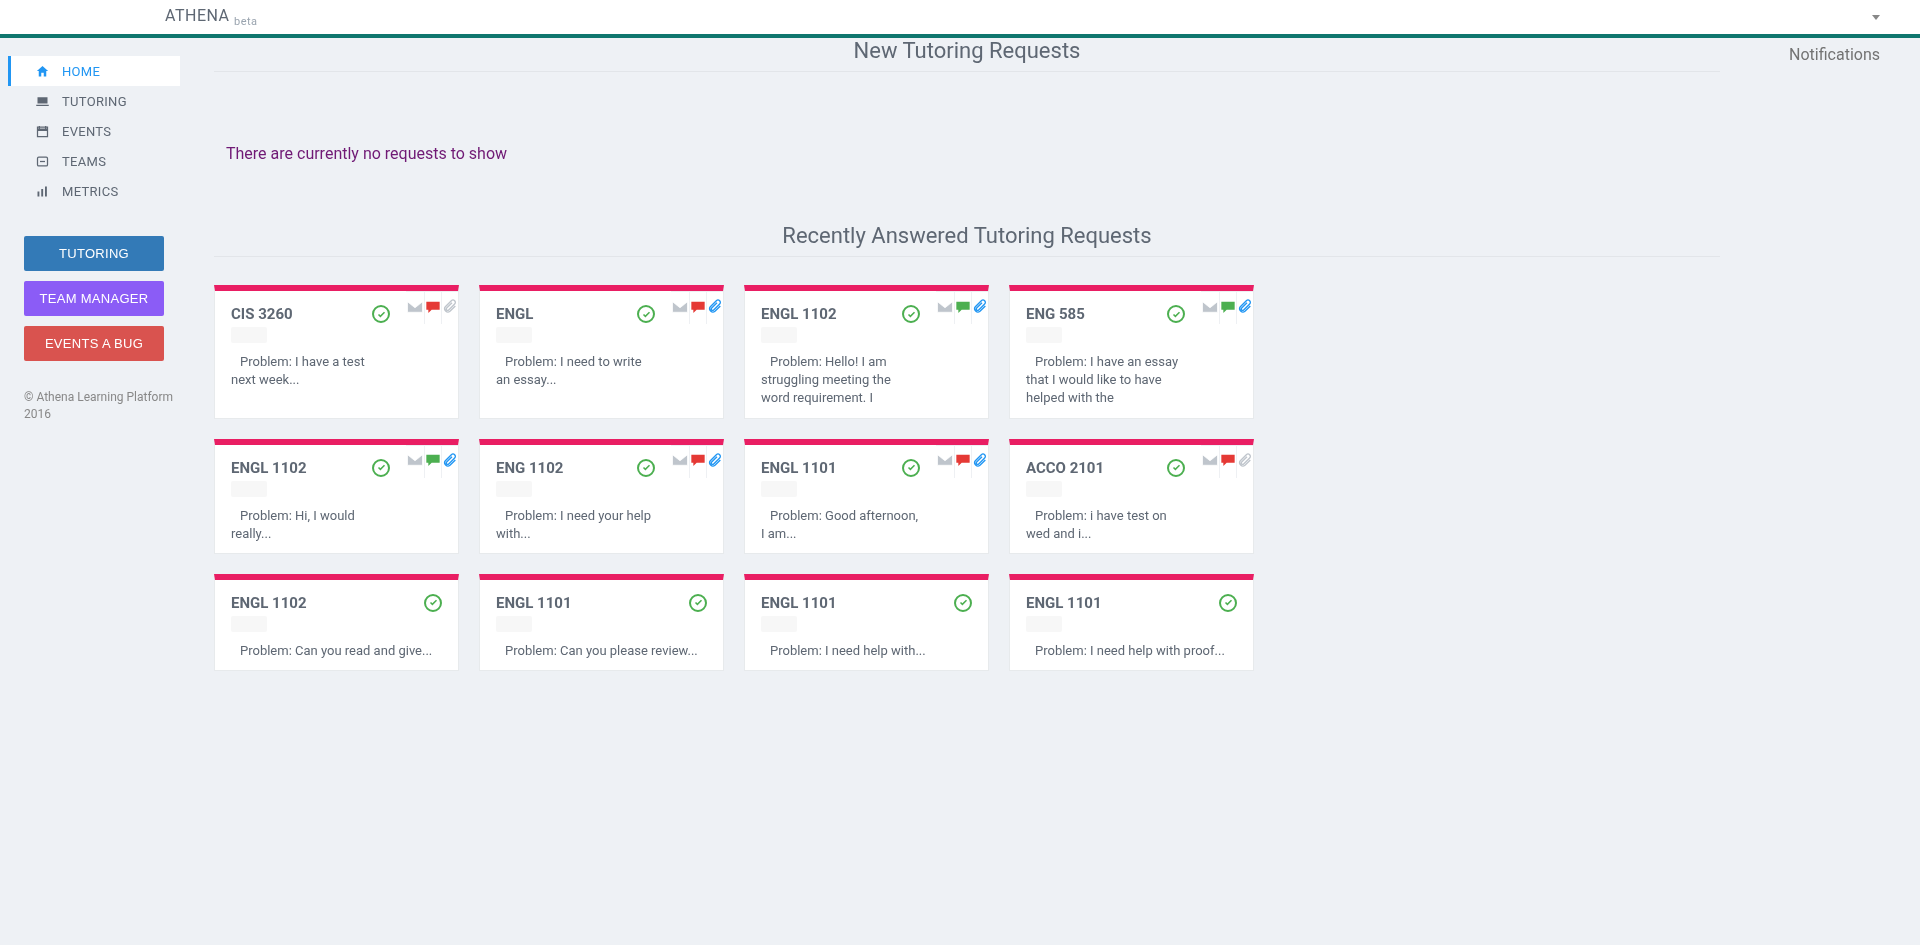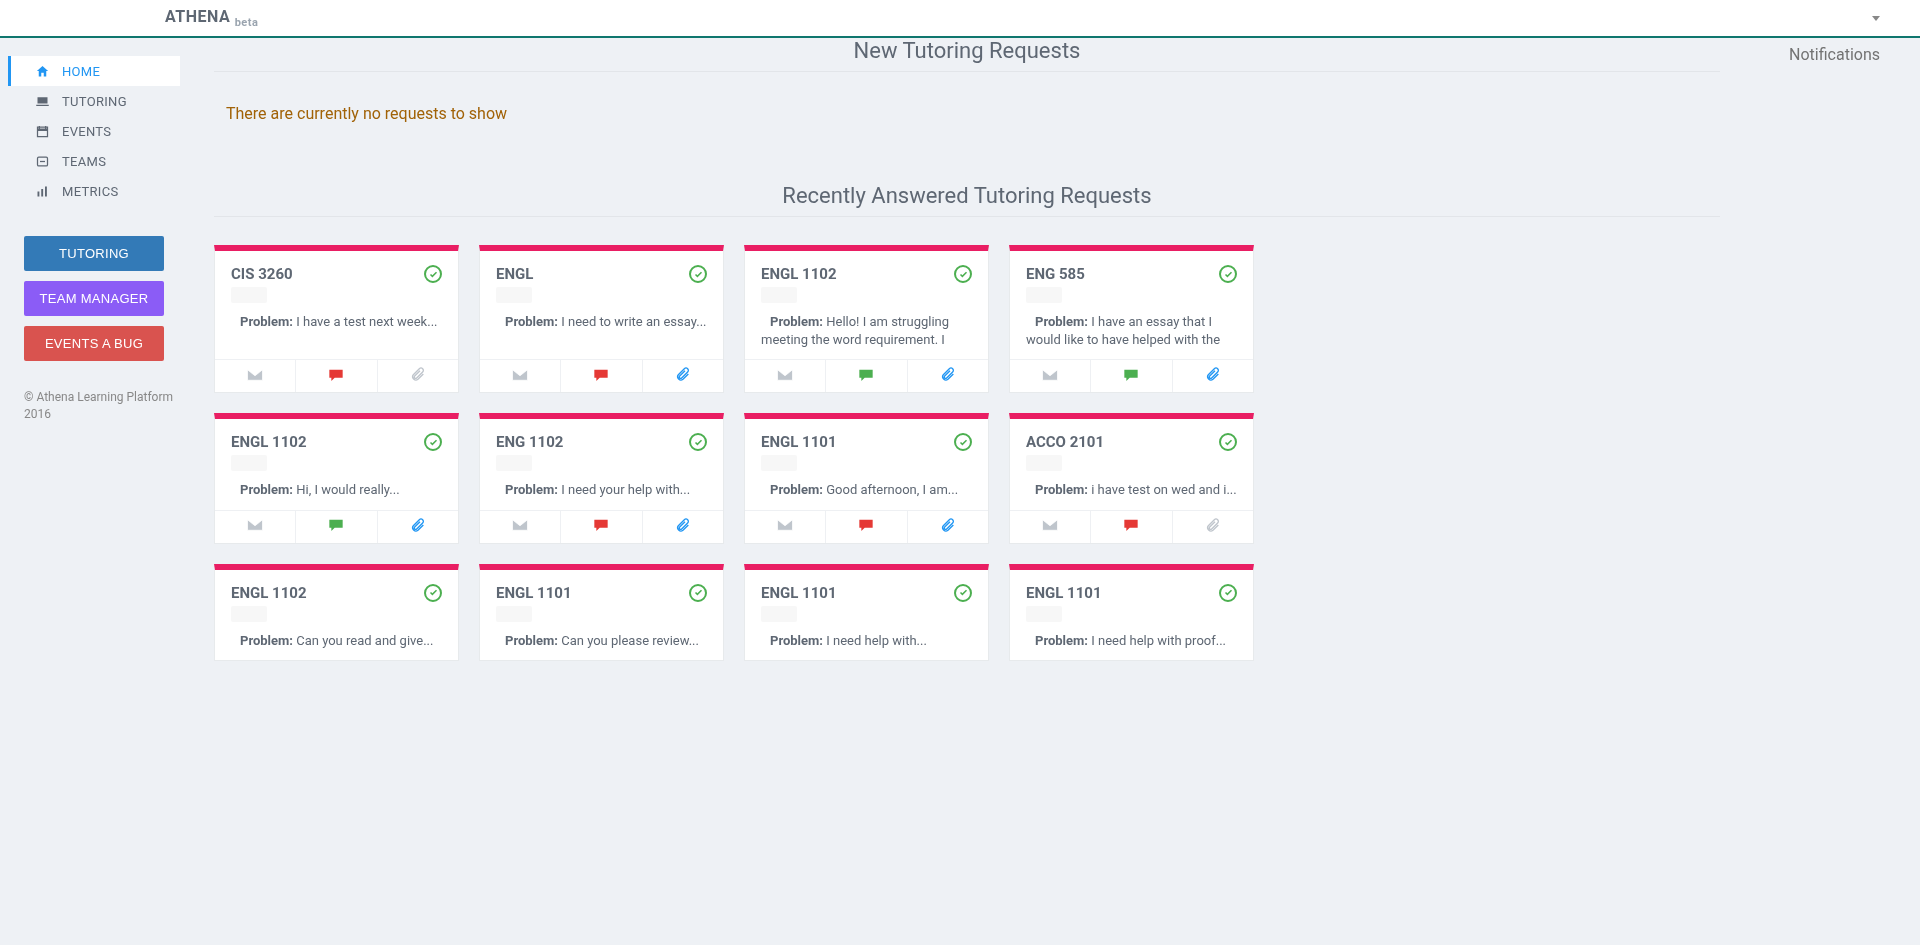--- a/index.html
+++ b/index.html
@@ -7,25 +7,24 @@
   font-family: -apple-system, BlinkMacSystemFont, "Segoe UI", Roboto, "Helvetica Neue", Arial, sans-serif;
   background: #eef1f5;
   color: #5e6773;
   width: 1920px;
   height: 945px;
   overflow-y: scroll;
 }
 .topbar {
   background: #fff;
   height: 38px;
-  border-bottom: 2px solid #0f766e;
+  border-bottom: 4px solid #0f766e;
   display: flex;
   align-items: center;
   padding: 0 0 0 165px;
-  font-weight: bold;
 }
 .brand {
   font-size: 16px;
   color: #5e6773;
   letter-spacing: 0.5px;
 }
 .brand small {
   font-size: 11px;
   color: #9aa4af;
   vertical-align: sub;
@@ -114,35 +113,35 @@
   font-weight: 400;
   color: #5e6773;
 }
 .section-rule {
   border: none;
   border-top: 1px solid #e2e5e9;
   margin: 8px 0 0 0;
 }
 .empty-msg {
   font-size: 16px;
-  color: #a16207;
-  margin: 32px 0 60px 12px;
+  color: #701a75;
+  margin: 72px 0 60px 12px;
 }
 .cards {
   display: grid;
   grid-template-columns: repeat(4, 245px);
   gap: 20px;
   margin-top: 28px;
 }
 .card {
   background: #fff;
   border: 1px solid #e7eaec;
   border-top: 6px solid #e91e63;
   display: flex;
-  flex-direction: column;
+  flex-direction: row;
 }
 .card-body {
   padding: 14px 16px 10px 16px;
   flex: 1;
 }
 .card-head {
   display: flex;
   align-items: center;
   justify-content: space-between;
 }
@@ -168,21 +167,21 @@
   background:#f7f7f7;
   padding:1px 6px;
   border-radius:2px;
 }
 .card-problem {
   margin-top: 10px;
   font-size: 13px;
   color: #5e6773;
   line-height: 1.4;
 }
-.card-problem b { font-weight: 700; padding-left: 9px; }
+.card-problem b { font-weight: 400; padding-left: 9px; }
 .card-actions {
   display: flex;
   border-top: 1px solid #eef0f3;
 }
 .card-action {
   flex: 1;
   height: 32px;
   display: flex;
   align-items: center;
   justify-content: center;

